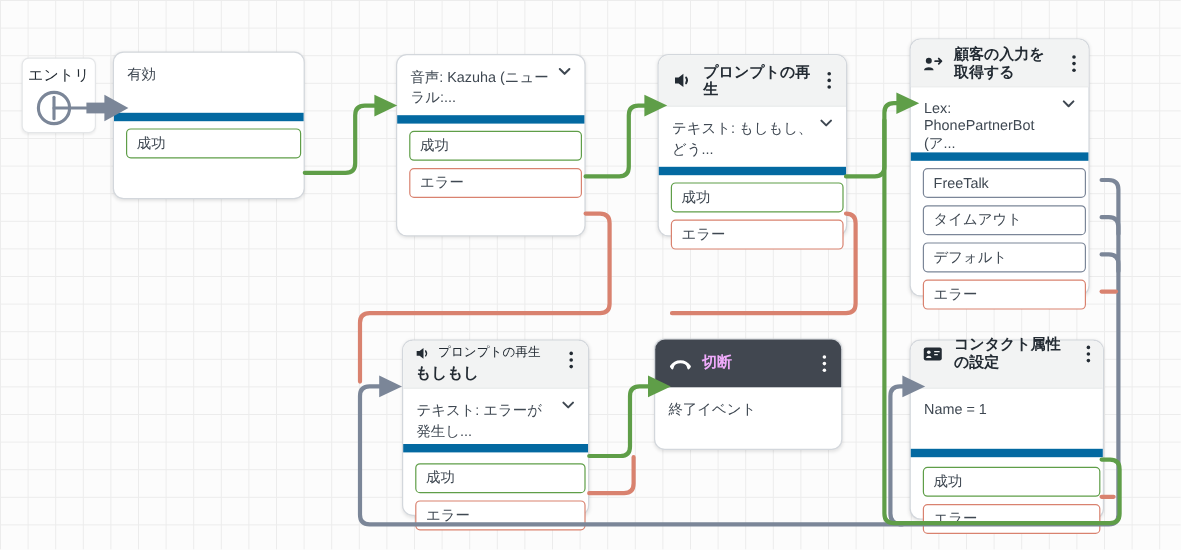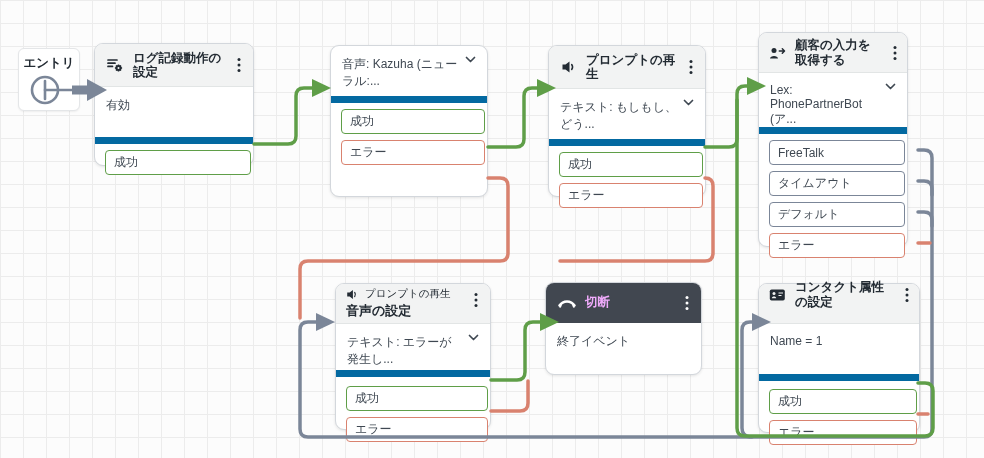--- a/index.html
+++ b/index.html
@@ -80,59 +80,41 @@
   .ntitle-bold{font-size:13px;font-weight:bold;color:var(--text)}
   .two-row .kebab{position:absolute;right:8px;top:6px}
   
   #entry-node{
     position:absolute;left:18px;top:48px;width:62px;height:63px;
     background:#fff;border:1px solid #e4e6e8;border-radius:6px;
     box-shadow:0 1px 2px rgba(0,0,0,.06);z-index:2;
   }
   #entry-node .elabel{
     display:block;text-align:center;margin-top:6px;
-    font-size:12.5px;font-weight:bold;color:var(--text);
+    font-size:12.5px;font-weight:normal;color:var(--text);
   }
   
   svg.wires{position:absolute;inset:0;z-index:3;pointer-events:none}
   .c-success{stroke:var(--success)}
   .c-error{stroke:var(--error)}
   .c-neutral{stroke:var(--neutral)}
   .f-success{fill:var(--success)}
   .f-neutral{fill:var(--neutral)}
   svg .wire{fill:none;stroke-width:3.5;stroke-linecap:round;stroke-linejoin:round}
 </style>
 </head>
 <body>
 
 <div class="canvas">
 
   <div id="entry-node">
     <span class="elabel">エントリ</span>
   </div>
 
   <div class="node" id="node-logging">
-    <div class="node-header">
-      <span class="nicon">
-        <svg width="17" height="16" viewBox="0 0 17 16">
-            <path d="M1 3h9M1 6.2h7M1 9.4h4.5" stroke="#232b33" stroke-width="1.7" stroke-linecap="round" fill="none"></path>
-            <circle cx="11.5" cy="11" r="3" fill="#232b33"></circle>
-            <path d="M11.5 7.4v7.2M7.9 11h7.2M9 8.5l5 5M9 13.5l5-5" stroke="#232b33" stroke-width="1.5"></path>
-            <circle cx="11.5" cy="11" r="1" fill="#f2f3f3"></circle>
-          </svg>
-      </span>
-      <span class="ntitle">ログ記録動作の設定</span>
-      <span class="kebab">
-        <svg width="4" height="16" viewBox="0 0 4 16" fill="currentColor">
-            <circle cx="2" cy="2.5" r="1.5"></circle>
-            <circle cx="2" cy="8" r="1.5"></circle>
-            <circle cx="2" cy="13.5" r="1.5"></circle>
-          </svg>
-      </span>
-    </div>
     <div class="body-row">
       <span>有効</span>
     </div>
     <div class="outputs">
       <div class="pill out-success">成功</div>
     </div>
   </div>
 
   <div class="node" id="node-voice">
     <div class="body-row">
@@ -218,21 +200,21 @@
     <div class="node-header two-row">
       <div class="hrow1">
         <span class="nicon">
           <svg width="13" height="13" viewBox="0 0 16 16">
               <polygon points="1.5,5.5 4.5,5.5 8.5,2.5 8.5,13.5 4.5,10.5 1.5,10.5" fill="#232b33"></polygon>
               <path d="M10.7 5.5q1.8 2.5 0 5" stroke="#232b33" stroke-width="1.5" fill="none" stroke-linecap="round"></path>
             </svg>
         </span>
         <span class="subtitle">プロンプトの再生</span>
       </div>
-      <span class="ntitle-bold">音声の設定</span>
+      <span class="ntitle-bold">もしもし</span>
       <span class="kebab">
         <svg width="4" height="16" viewBox="0 0 4 16" fill="currentColor">
             <circle cx="2" cy="2.5" r="1.5"></circle>
             <circle cx="2" cy="8" r="1.5"></circle>
             <circle cx="2" cy="13.5" r="1.5"></circle>
           </svg>
       </span>
     </div>
     <div class="body-row">
       <span>テキスト: エラーが発生し...</span>

